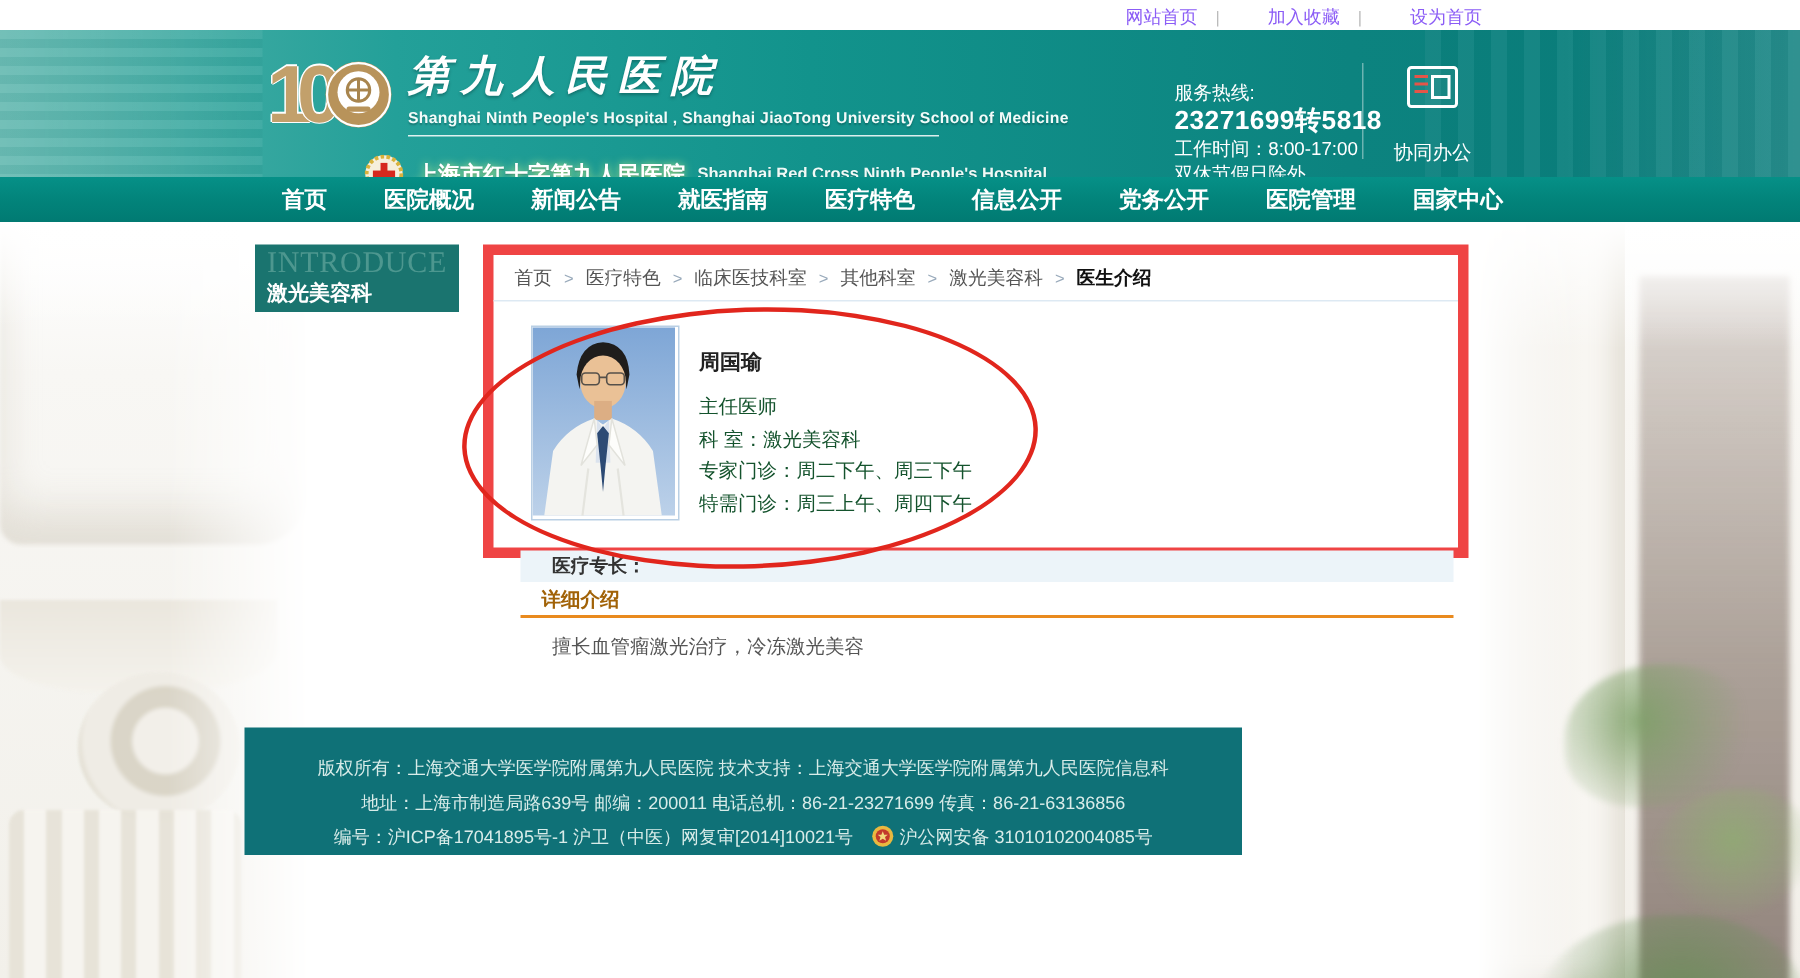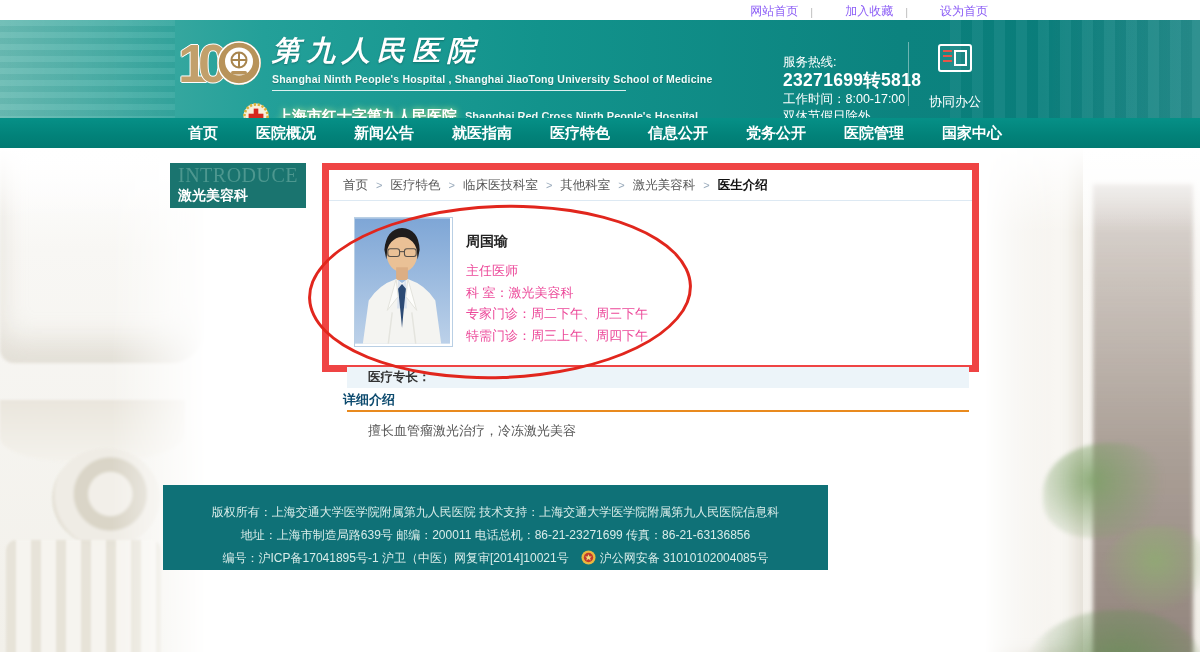--- a/index.html
+++ b/index.html
@@ -95,28 +95,28 @@
   
   .content{left:322px;top:163px;width:657px;height:209px;z-index:4;background:#fff;border:7px solid #ef4444;box-sizing:border-box;}
   .bc{height:30px;line-height:30px;border-bottom:1px solid #dde9f3;padding:0 14px;font-size:12.5px;color:#555;white-space:nowrap;}
   .bc-item{color:#555;text-decoration:none;cursor:pointer;}
   .bc-item.last{color:#111;font-weight:bold;cursor:default;}
   .bc-sep{color:#9ab;margin:0 8px;font-size:11px;}
 
   .photo{position:absolute;left:25px;top:47px;width:97px;height:128px;border:1px solid #b9cfe4;z-index:2;}
   .d-info{position:absolute;left:137px;top:51px;z-index:2;}
   .d-name{font-size:14px;font-weight:bold;color:#222;margin-bottom:9px;margin-top:12px;}
-  .d-line{font-size:13px;color:#ec4899;line-height:21.5px;}
+  .d-line{font-size:13px;color:#14532d;line-height:21.5px;}
 
   .red-ellipse{position:absolute;left:-21px;top:35px;width:378px;height:168px;border:3px solid #e1261d;
     border-radius:50%;transform:rotate(-2deg);z-index:3;pointer-events:none;}
 
   .spec-bar{position:absolute;left:18px;top:197px;width:622px;height:21px;background:#ecf4f9;line-height:21px;
     font-size:12.5px;font-weight:bold;color:#333;padding-left:21px;box-sizing:border-box;}
-  .detail-label{position:absolute;left:14px;top:221px;font-size:13px;font-weight:bold;color:#0c4a6e;text-align:center;}
+  .detail-label{position:absolute;left:32px;top:221px;font-size:13px;font-weight:bold;color:#a16207;text-align:center;}
   .orange-hr{position:absolute;left:18px;top:240px;width:622px;height:2px;background:#e98a1e;}
   .detail-text{position:absolute;left:39px;top:252px;font-size:13px;color:#555;}
 
   
   .footer{left:163px;top:485px;width:665px;height:85px;z-index:5;background:#0f7177;color:#d9ece9;
     font-size:12px;text-align:center;padding-top:16px;box-sizing:border-box;line-height:23px;}
   .foot-line{white-space:nowrap;}
   .foot-badge{display:inline-block;vertical-align:-3px;margin:0 4px 0 12px;}
 </style>
 </head>

